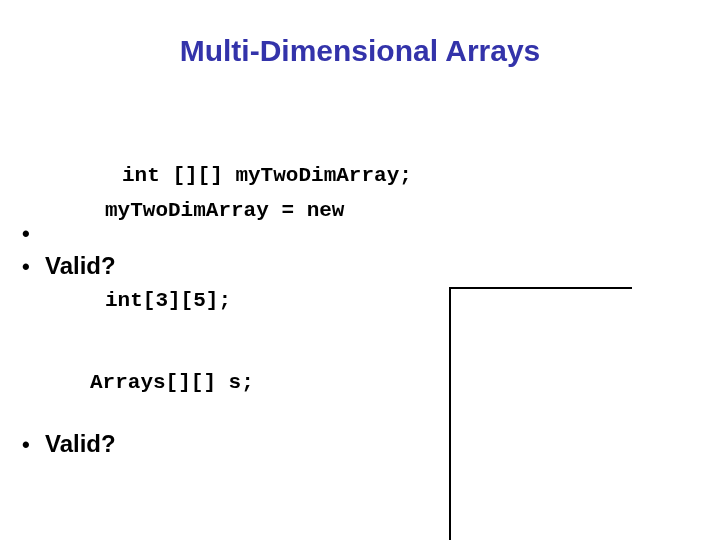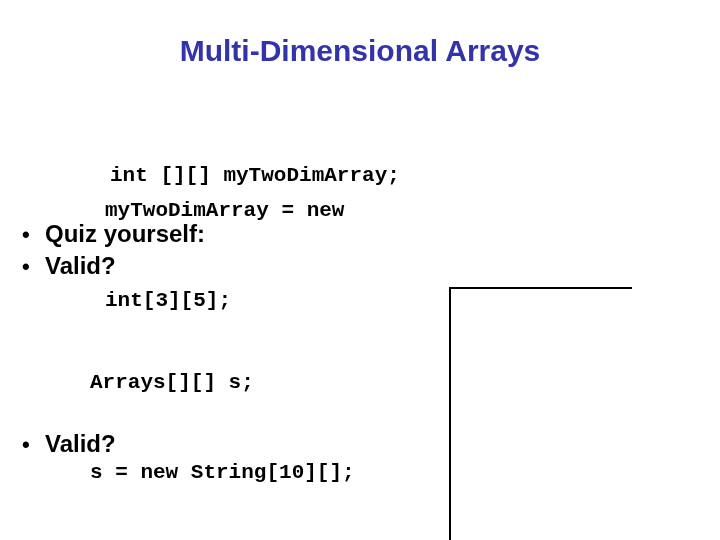--- a/index.html
+++ b/index.html
@@ -38,21 +38,21 @@
   .code-block {
     position: absolute;
     font-family: "Liberation Mono", "DejaVu Sans Mono", monospace;
     font-weight: bold;
     font-size: 21px;
     line-height: 30px;
     color: #000000;
     white-space: pre-wrap;
   }
   #code-decl {
-    left: 110px;
+    left: 122px;
     top: 101px;
     width: 400px;
     font-family: Liberation Mono, monospace;
   }
   #code-init {
     left: 105px;
     top: 136px;
     width: 330px;
   }
   #code-string-block {
@@ -116,31 +116,29 @@
     <span class="code-line">int [][] myTwoDimArray;</span>
   </div>
 
   <div id="code-init" class="code-block">
     <span class="code-line">myTwoDimArray = new</span>
     <span class="code-line">int[3][5];</span>
   </div>
 
   <div id="bullet-quiz" class="bullet-row">
     <span class="bullet-mark">•</span>
-    <span>Quiz yourself:</span>
   </div>
 
   <div id="bullet-valid-1" class="bullet-row">
     <span class="bullet-mark">•</span>
     <span>Valid?</span>
   </div>
 
   <div id="code-string-block" class="code-block">
     <span class="code-line">Arrays[][] s;</span>
-    <span class="code-line">s = new String[10][];</span>
   </div>
 
   <div id="bullet-valid-2" class="bullet-row">
     <span class="bullet-mark">•</span>
     <span>Valid?</span>
   </div>
 
   <div id="code-string-last" class="code-block">
     <span class="code-line">s = new String[][10];</span>
   </div>

